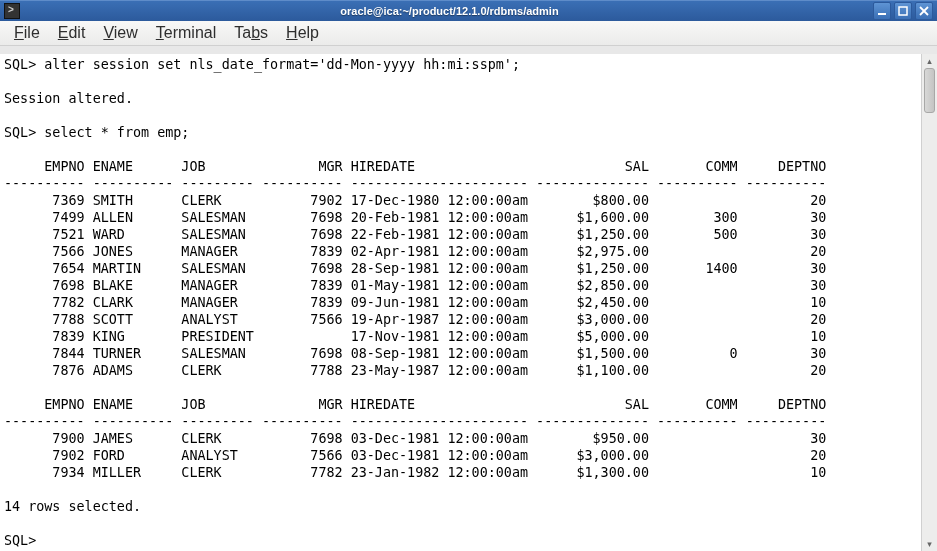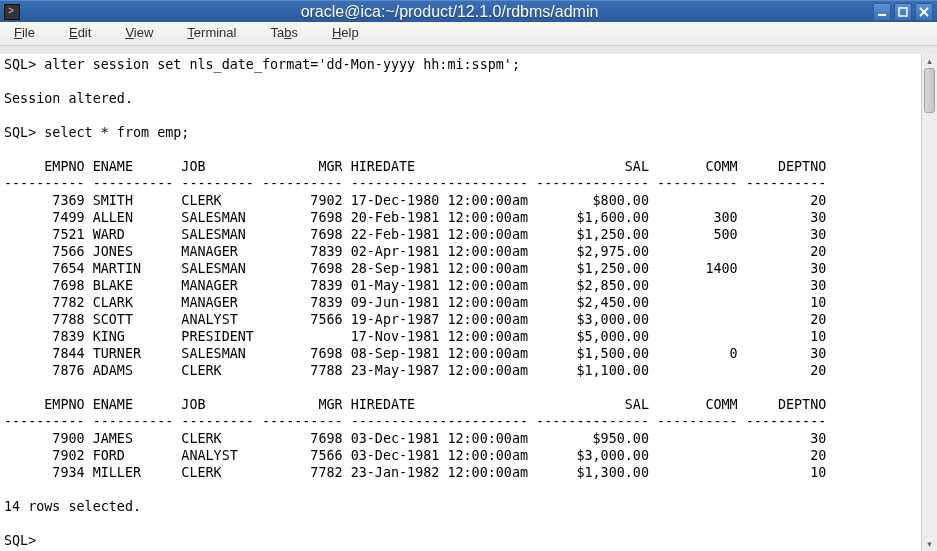--- a/index.html
+++ b/index.html
@@ -11,22 +11,22 @@
       overflow: hidden;
       display: flex;
       flex-direction: column;
     }
     .titlebar {
       background: linear-gradient(to bottom, #3a6fb5 0%, #2c5a9c 100%);
       height: 24px;
       display: flex;
       align-items: center;
       color: white;
-      font-size: 16px;
-      font-weight: normal;
+      font-size: 11px;
+      font-weight: bold;
       padding: 0 4px;
       border-top: 1px solid #5e8cc9;
     }
     .titlebar-icon {
       width: 16px; height: 16px;
       background: #333;
       margin-right: 6px;
       border: 1px solid #111;
       position: relative;
     }
@@ -58,23 +58,23 @@
       font-size: 11px;
       cursor: pointer;
     }
     .win-btn svg { width: 10px; height: 10px; }
     .menubar {
       background: linear-gradient(to bottom, #f8f8f7 0%, #ebebea 100%);
       height: 26px;
       display: flex;
       align-items: flex-start;
       padding: 0 6px;
-      gap: 18px;
+      gap: 2px;
       border-bottom: 1px solid #d0d0d0;
-      font-size: 13px;
+      font-size: 16px;
     }
     .menu-item {
       padding: 3px 8px;
       cursor: pointer;
       color: #2e2e2e;
     }
     .menu-item .underline { text-decoration: underline; }
     .terminal-wrap {
       flex: 1;
       background: white;

